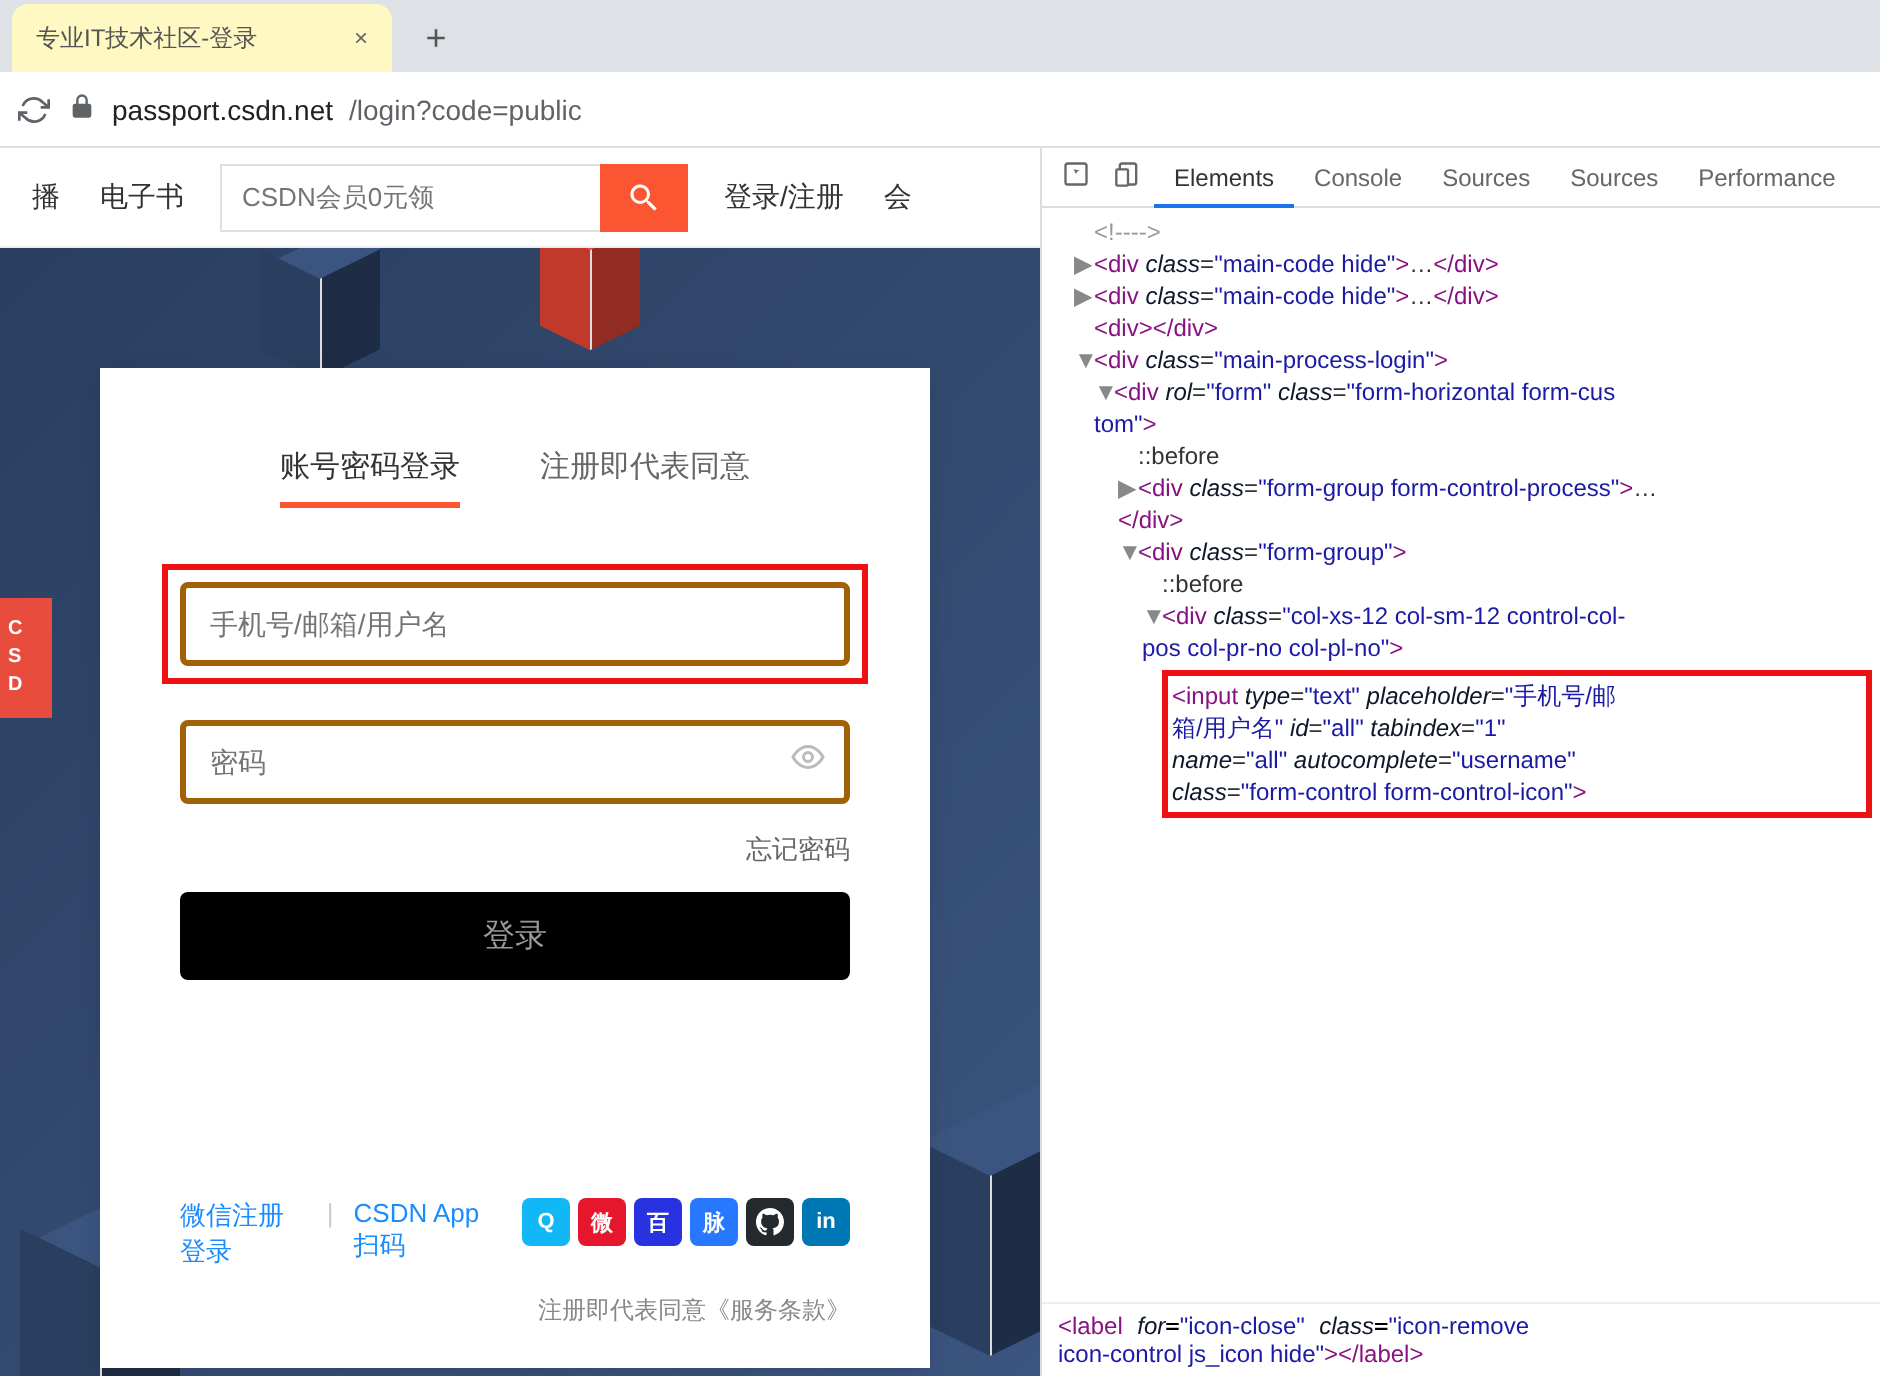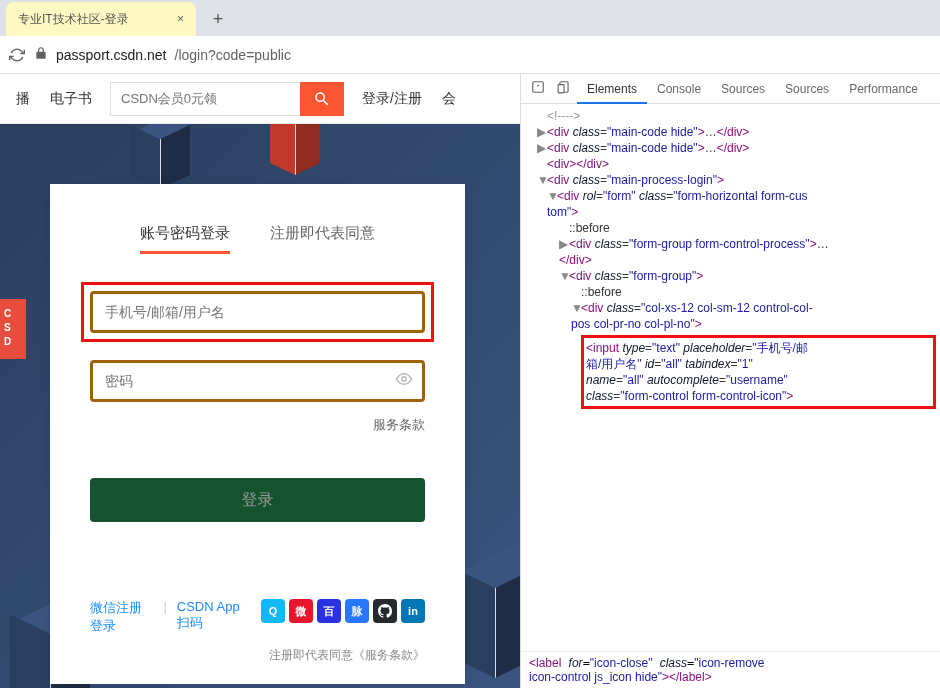--- a/index.html
+++ b/index.html
@@ -47,21 +47,21 @@
 .tabh { font-size:15px; padding-bottom:8px; cursor:pointer; color:#666; }
 .tabh.active { color:#333; border-bottom:3px solid #fc5531; font-weight:500; }
 
 .field-wrap { margin-top:28px; position:relative; }
 .field-wrap.hl { padding:6px; border:3px solid #e11; margin-left:-9px; margin-right:-9px; }
 .field { width:100%; height:42px; border:3px solid #a16207; border-radius:4px; padding:0 12px; font-size:14px; outline:none; }
 .field-wrap-pw { margin-top:18px; position:relative; }
 .eye { position:absolute; right:12px; top:50%; transform:translateY(-50%); color:#bbb; }
 
 .forgot { text-align:right; margin-top:14px; font-size:13px; color:#666; }
-.login-btn { margin-top:44px; height:44px; background:#14532d; color:#999; border:none; border-radius:4px; font-size:16px; cursor:pointer; }
+.login-btn { margin-top:12px; height:44px; background:#000000; color:#999; border:none; border-radius:4px; font-size:16px; cursor:pointer; }
 
 .bottom { margin-top:auto; }
 .social-row { display:flex; align-items:flex-start; gap:6px; font-size:13px; }
 .social-links { color:#1a8cff; }
 .divider { color:#ccc; margin:0 4px; }
 .sicon { width:24px; height:24px; border-radius:4px; display:flex; align-items:center; justify-content:center; color:#fff; font-size:11px; font-weight:bold; }
 .terms { text-align:right; font-size:12px; color:#888; margin-top:12px; }
 
 
 .dt-head { height:30px; display:flex; align-items:center; border-bottom:1px solid #ddd; padding:0 4px; font-size:12px; color:#666; }
@@ -171,21 +171,21 @@
         <div class="field-wrap-pw">
           <input class="field" type="password" placeholder="密码" style="">
           <span class="eye">
             <svg width="18" height="18" viewBox="0 0 24 24" fill="none" stroke="#bbb" stroke-width="2">
                 <circle cx="12" cy="12" r="3"></circle>
                 <path d="M2 12s3.5-7 10-7 10 7 10 7-3.5 7-10 7-10-7-10-7z"></path>
               </svg>
           </span>
         </div>
 
-        <div class="forgot">服务条款</div>
+        <div class="forgot">忘记密码</div>
 
         <button class="login-btn">登录</button>
 
         <div class="bottom">
           <div class="social-row">
             <span class="social-links">微信注册登录</span>
             <span class="divider">|</span>
             <span class="social-links">CSDN App扫码</span>
             <div style="flex:1"></div>
             <div id="social-icons" style="display:flex; gap:4px;">

